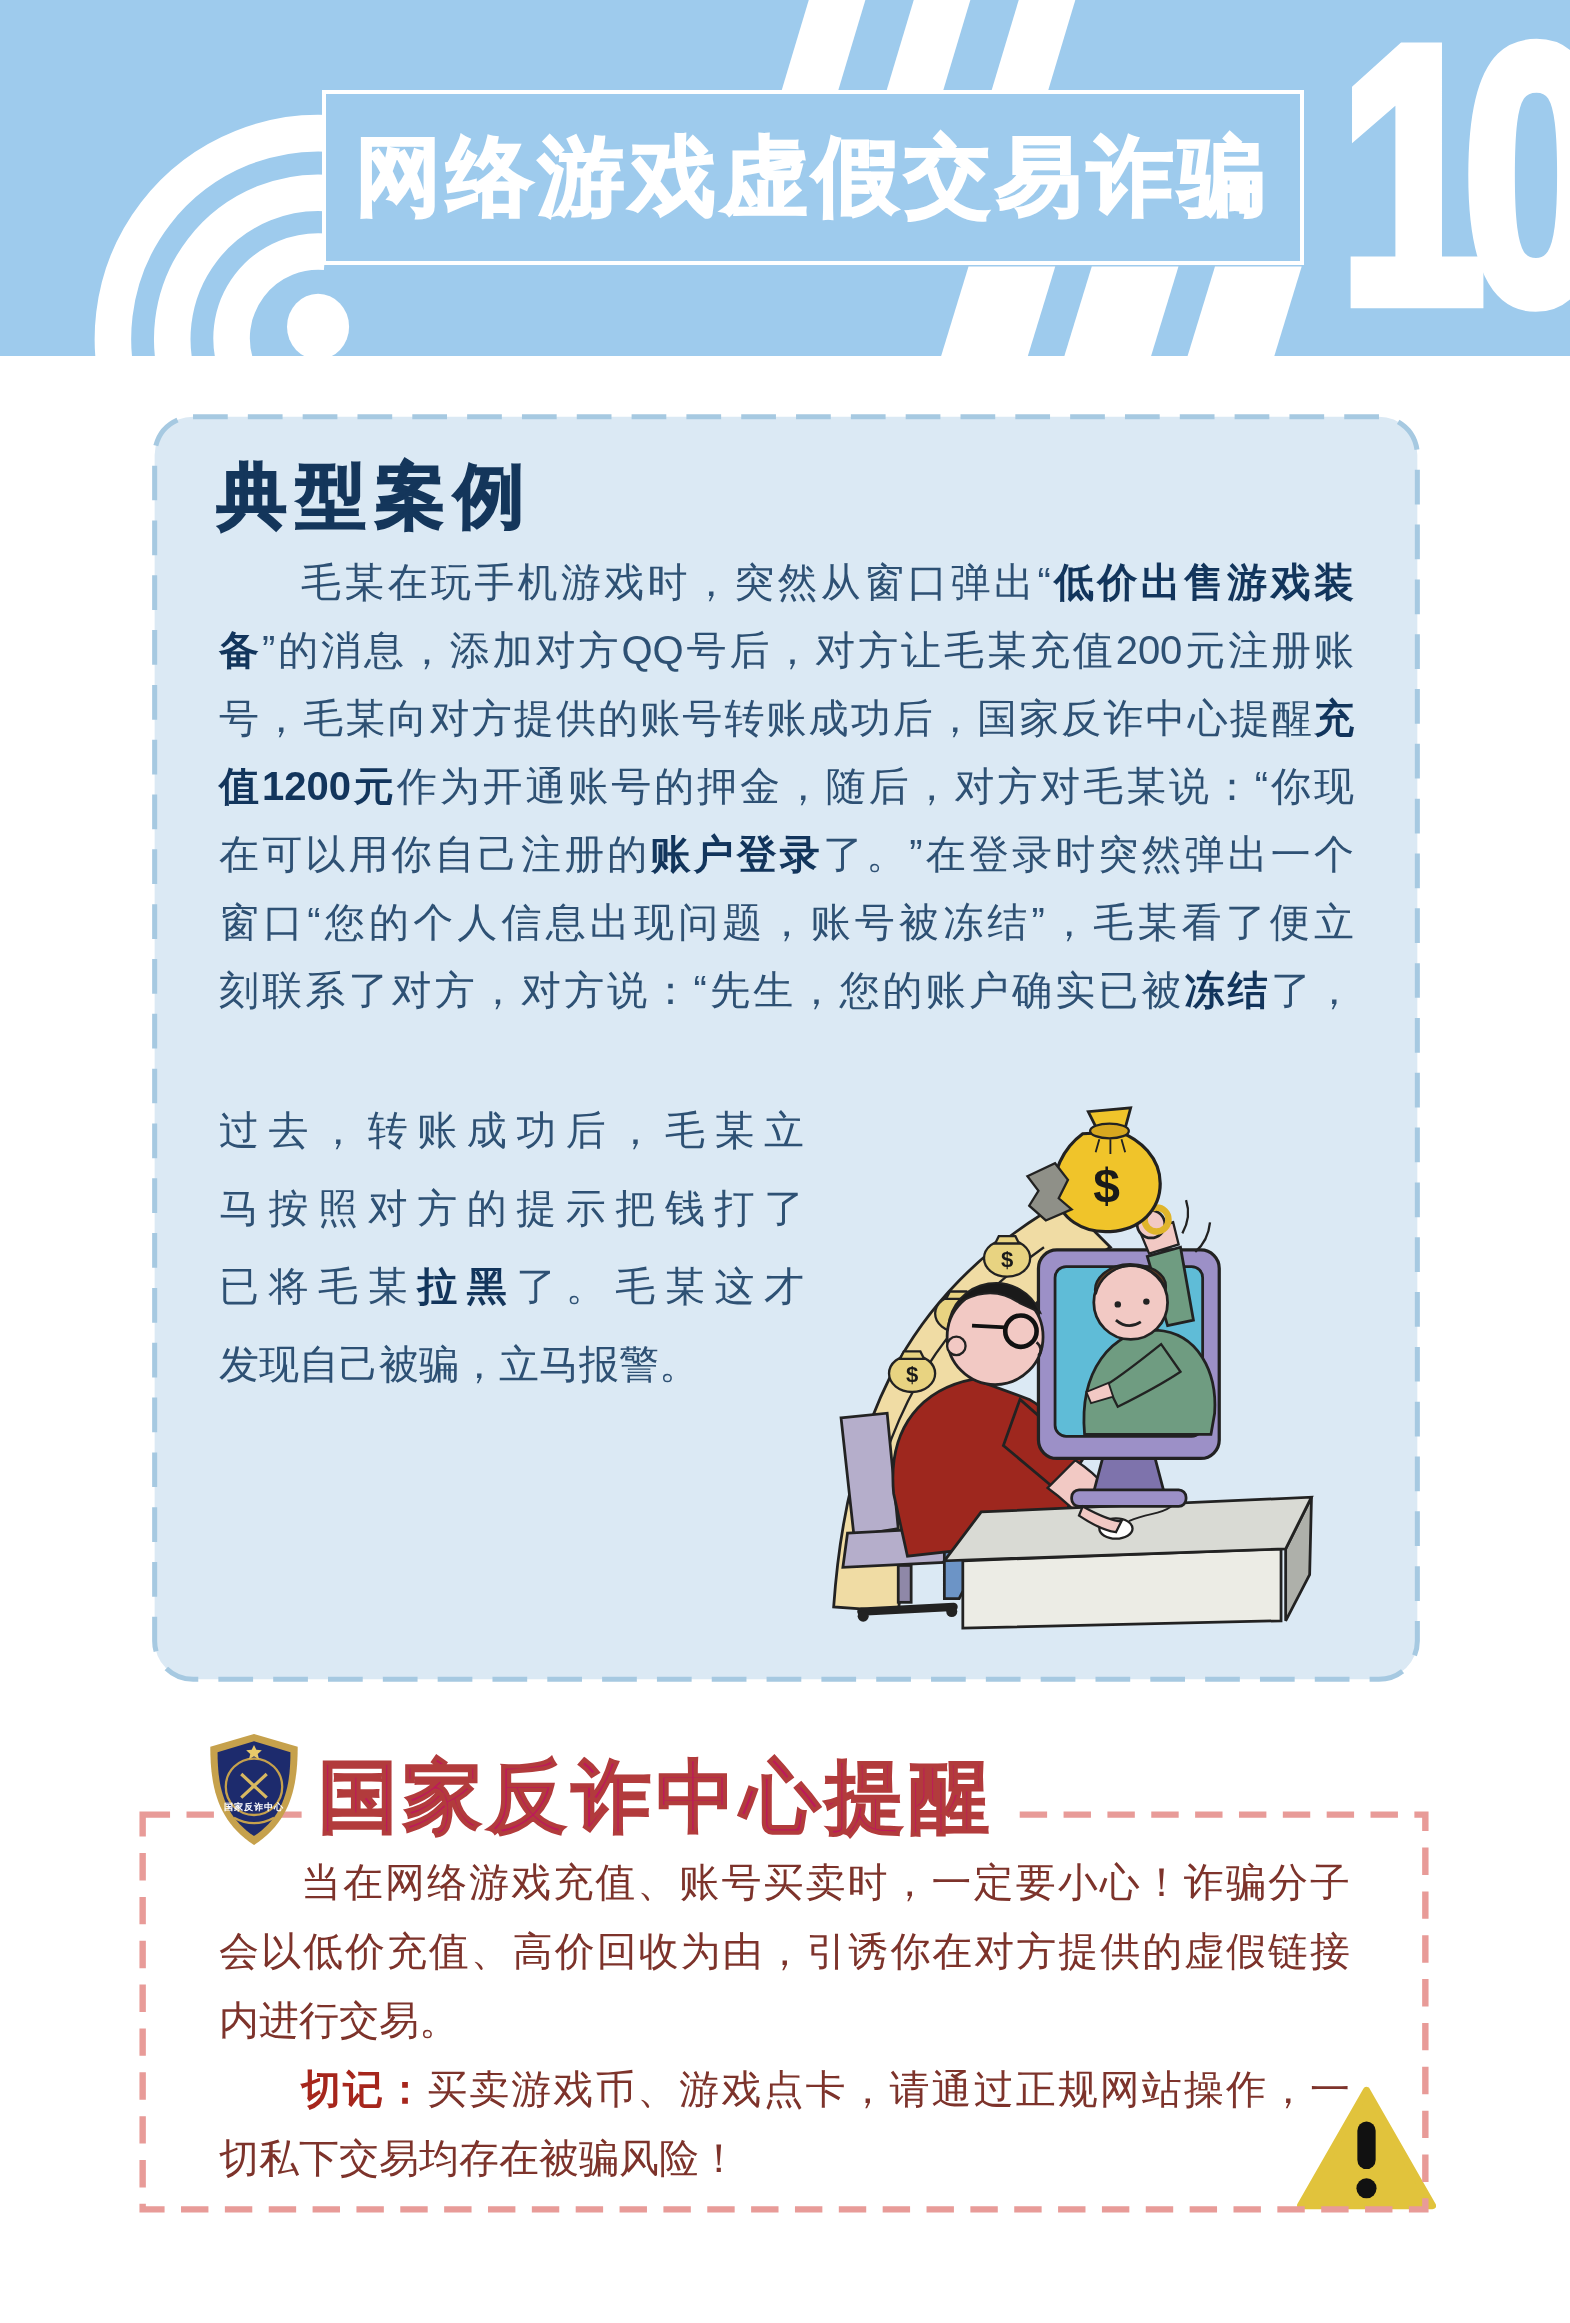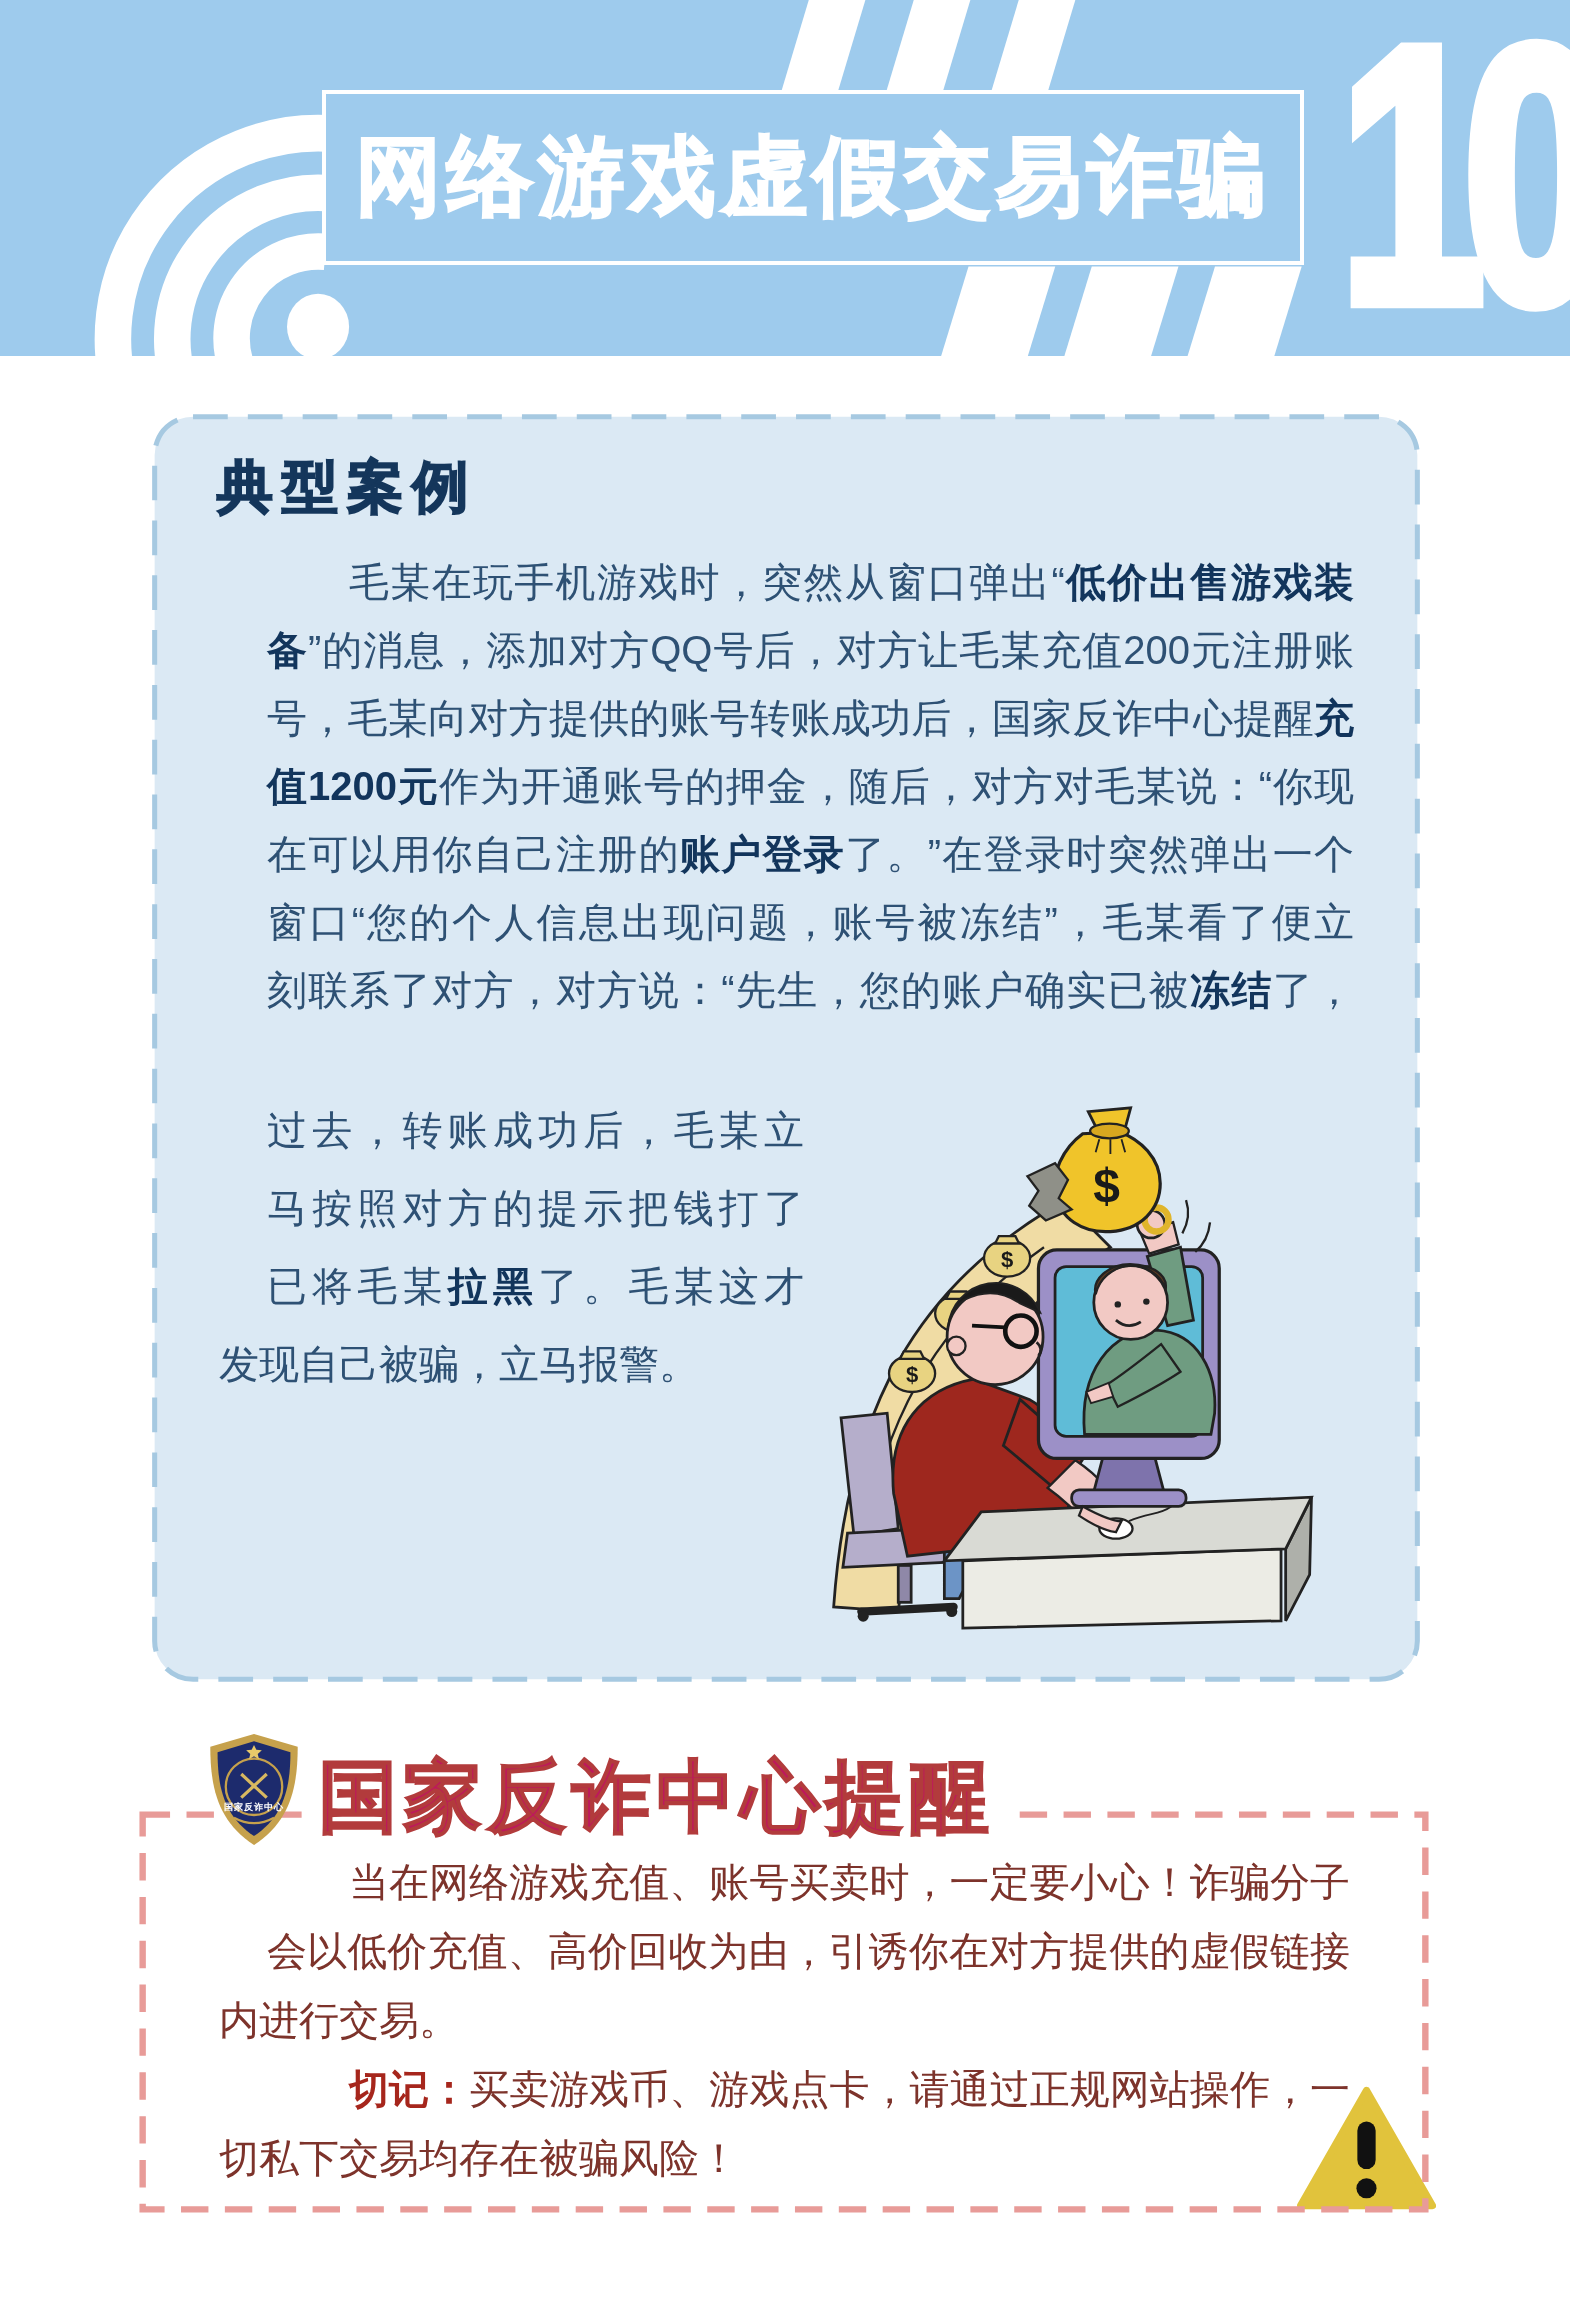--- a/index.html
+++ b/index.html
@@ -13,28 +13,28 @@
              box-sizing:border-box;border:4.6px solid #ffffff;background:#9ECBED;
              display:flex;align-items:center;justify-content:center;}
   .title-box .t{color:#ffffff;font-size:86px;font-weight:800;letter-spacing:5.5px;
                 -webkit-text-stroke:2.3px #ffffff;white-space:nowrap;}
   .page-number{position:absolute;right:-16.4px;top:5.5px;color:#ffffff;font-size:365px;line-height:338px;
                font-weight:800;-webkit-text-stroke:14.6px #ffffff;letter-spacing:-31px;
                transform:scaleX(.72);transform-origin:right top;}
 
   
   .panel-svg{position:absolute;left:151px;top:413px;}
-  .case-heading{position:absolute;left:217px;top:450px;font-size:56px;font-weight:800;
+  .case-heading{position:absolute;left:217px;top:450px;font-size:70px;font-weight:800;
                 color:#14365B;letter-spacing:9.1px;-webkit-text-stroke:1.8px #14365B;white-space:nowrap;text-align:center;}
   .case-text{position:absolute;color:#2E5174;font-size:40px;}
   #partA{left:219px;top:548px;width:1135px;line-height:68px;}
   #partB{left:219px;top:1091px;width:585px;line-height:78px;}
   .case-text .bold{font-weight:800;color:#12355C;}
   .tline{text-align:justify;text-justify:inter-character;}
-  .tline.just{text-align-last:justify;margin-left:48px;}
+  .tline.just{text-align-last:justify;}
   .tline.ind{text-indent:82px;}
   .illustration{position:absolute;left:806px;top:1095px;}
 
   
   .triangle-svg{position:absolute;left:1297px;top:2085px;}
   .reminder-border{position:absolute;left:139px;top:1811px;}
   .badge-svg{position:absolute;left:203px;top:1730px;}
   .reminder-heading{position:absolute;left:302px;top:1753px;height:88px;line-height:88px;
                     padding:0 18.3px 0 16.4px;background:#ffffff;color:#be185d;font-size:79px;
                     font-weight:800;letter-spacing:5.5px;-webkit-text-stroke:1.8px #B23B3C;white-space:nowrap;}

